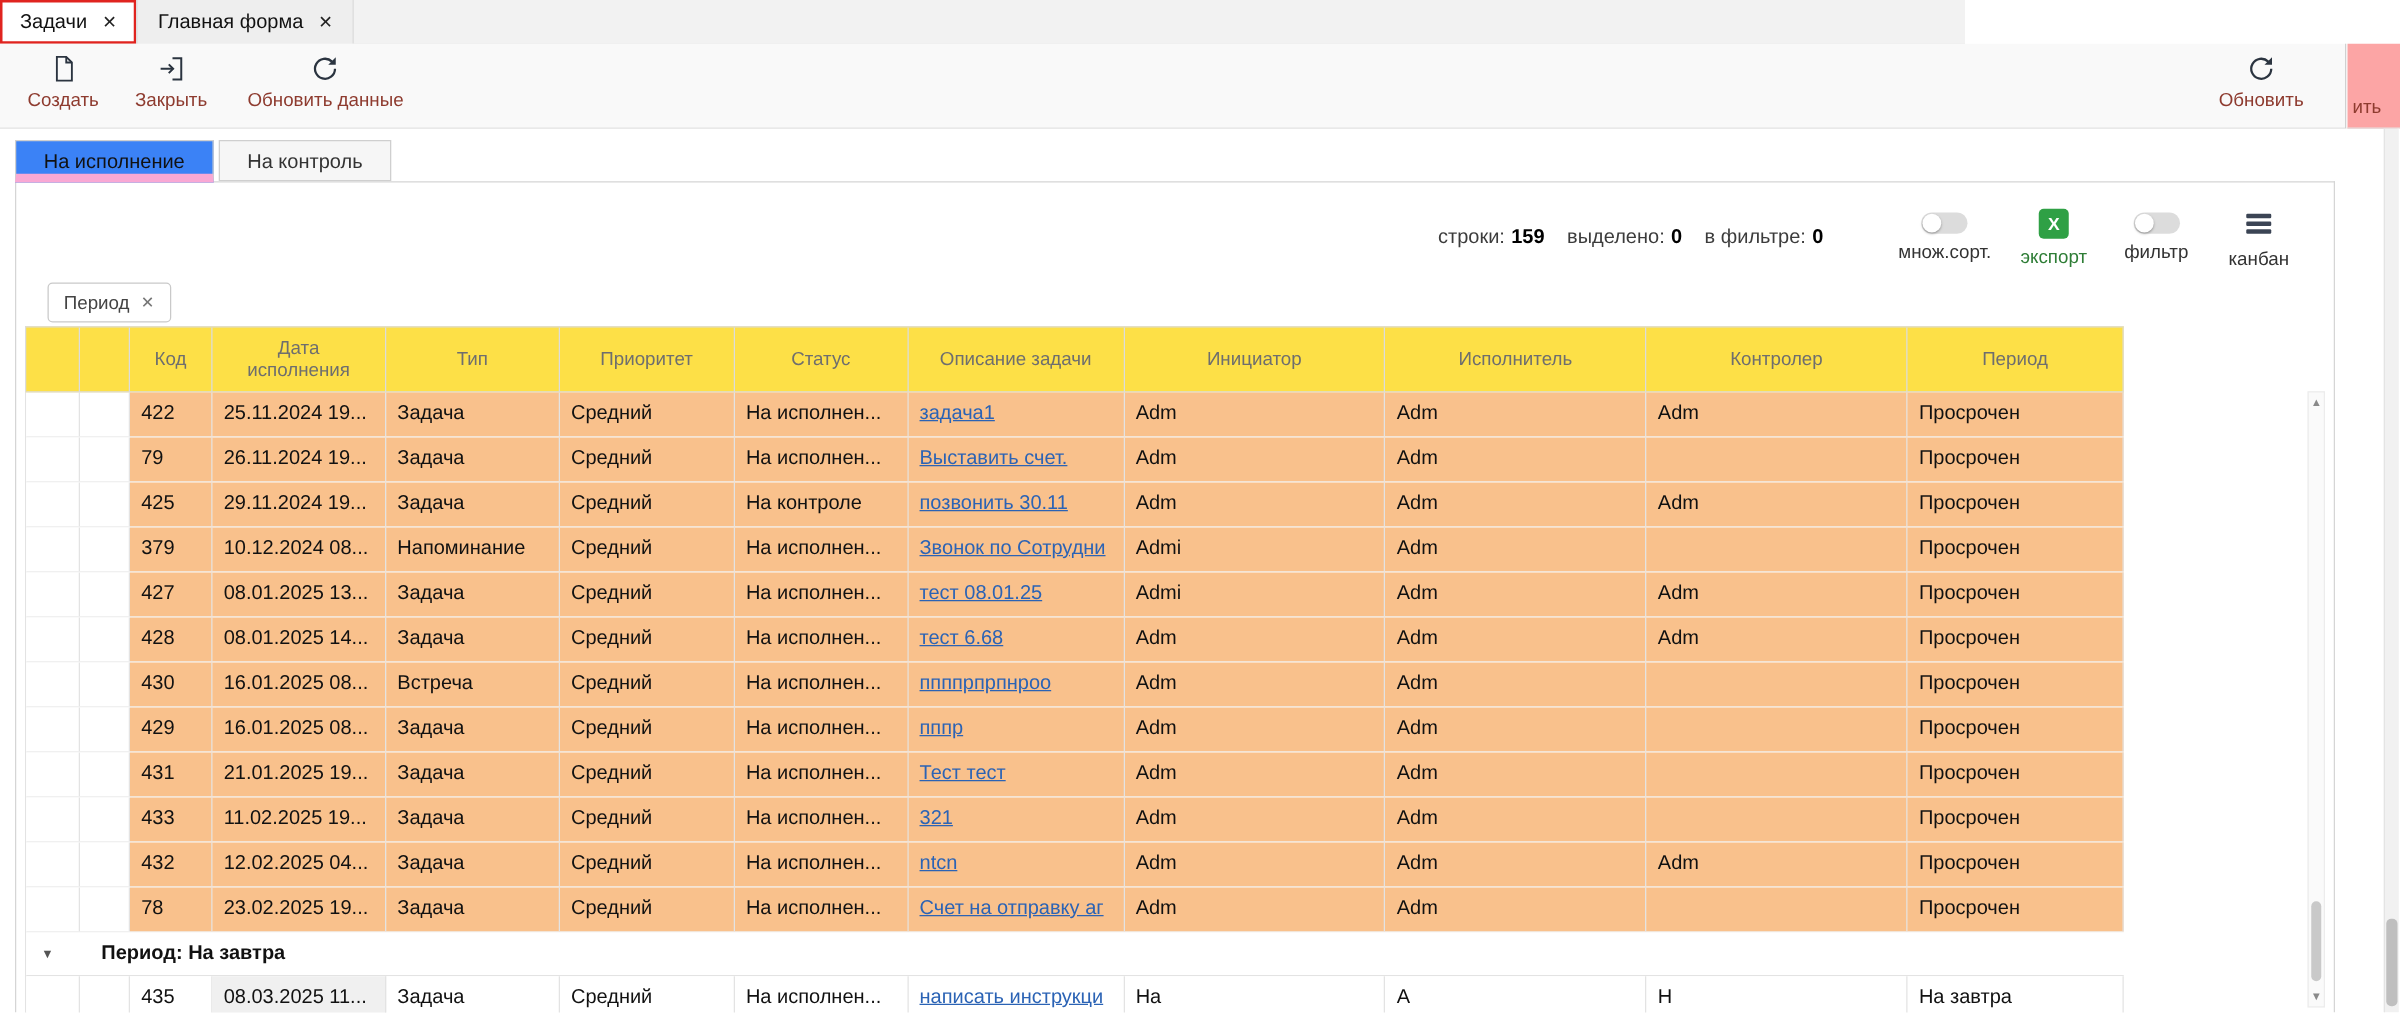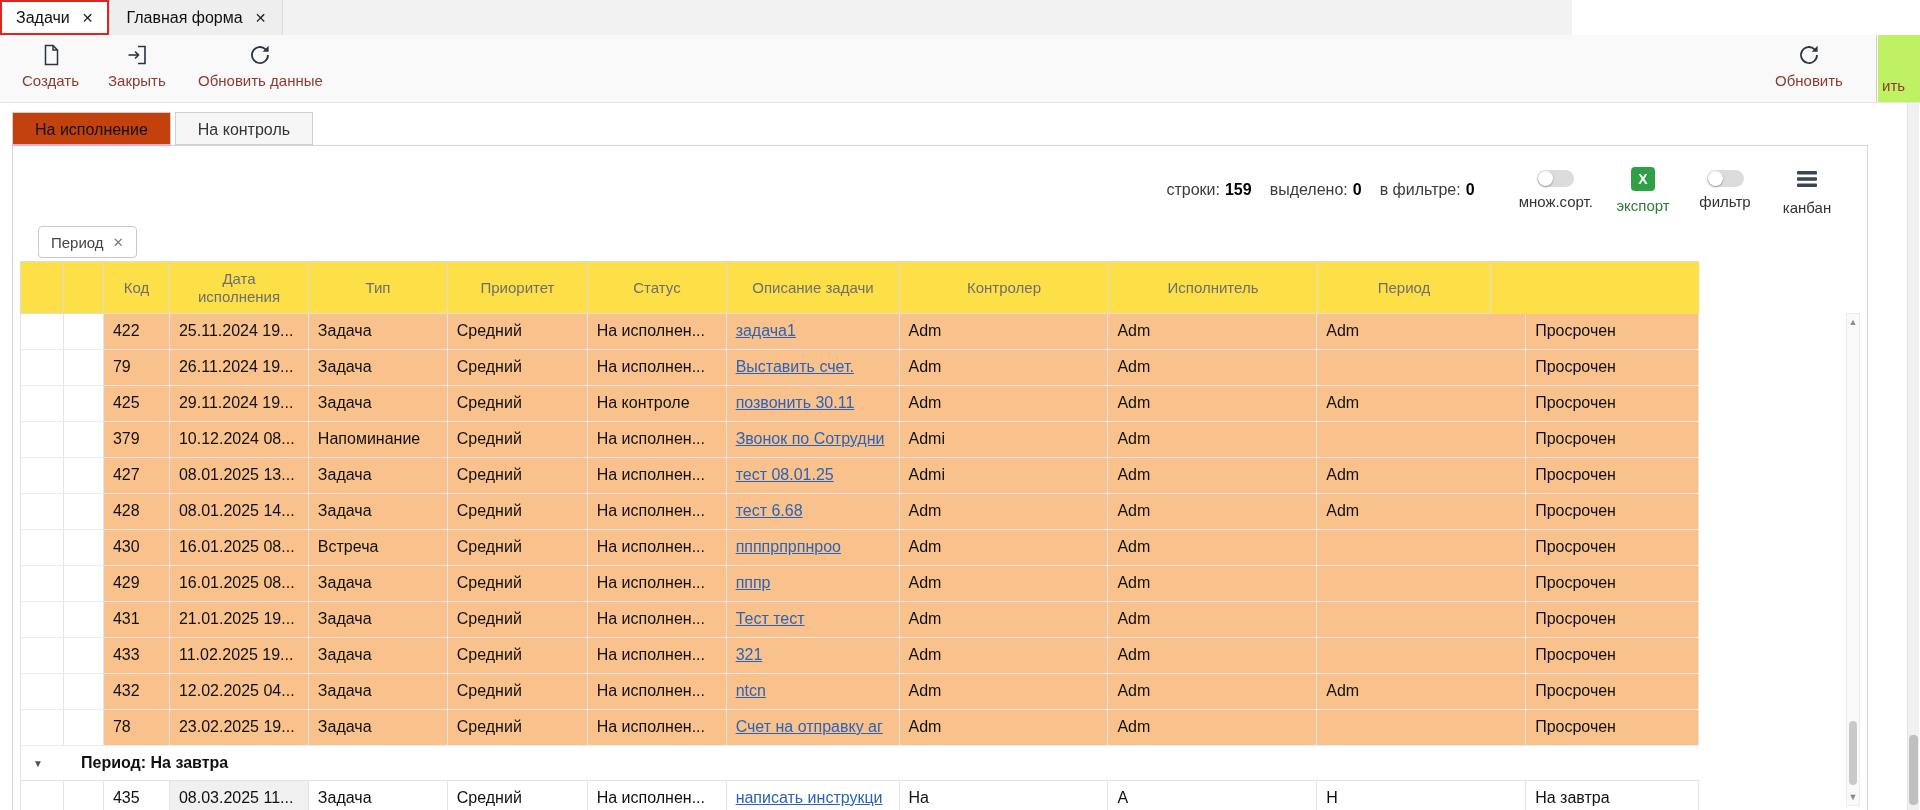--- a/index.html
+++ b/index.html
@@ -15,37 +15,37 @@
   .wtab.active{background:#fff;outline:2px solid #e0241f;outline-offset:-2px;}
   .wtab.plain{background:#eeeeee;border-left:1px solid #dcdcdc;border-right:1px solid #dcdcdc;}
   
   .toolbar{position:absolute;left:0;top:35px;width:1877px;height:68px;background:#f9f9f9;border-bottom:1px solid #e3e3e3;border-right:1px solid #d0d0d0;box-sizing:border-box;}
   .tbtn{position:absolute;top:6px;display:flex;flex-direction:column;align-items:center;gap:3px;cursor:pointer;}
   .tbtn .tlabel{font-size:15px;color:#8e3b2f;white-space:nowrap;}
   .ticon{height:28px;display:flex;align-items:center;justify-content:center;}
   .ticon svg{display:block;}
   
   .strip{position:absolute;left:1878px;top:35px;right:0;bottom:0;}
-  .strip-toolbar{position:absolute;left:0;top:0;right:0;height:68px;background:#bef264;border-bottom:1px solid #e3e3e3;box-sizing:border-box;}
+  .strip-toolbar{position:absolute;left:0;top:0;right:0;height:68px;background:#fca5a5;border-bottom:1px solid #e3e3e3;box-sizing:border-box;}
   .clip-label{position:absolute;left:4px;top:42px;font-size:15px;color:#8e3b2f;white-space:nowrap;}
   .strip-body{position:absolute;left:0;top:68px;right:0;bottom:0;background:#fff;margin-left:40px;}
   .frag-mid{position:absolute;left:6px;top:92px;font-size:15px;color:#333;}
   .far-scroll{position:absolute;right:1px;top:0;bottom:0;width:11px;background:#f1f1f1;border-left:1px solid #e4e4e4;}
   .far-thumb{position:absolute;left:1px;right:1px;bottom:5px;height:70px;background:#bfbfbf;border-radius:4px;}
   .strip-downarrow{position:absolute;left:2px;bottom:6px;font-size:11px;color:#999;}
   
   .subtabs{position:absolute;left:12px;top:112px;display:flex;z-index:3;}
   .stab{height:33px;line-height:33px;padding:0 22px;font-size:16px;border:1px solid #cfcfcf;box-sizing:border-box;cursor:pointer;}
-  .stab.active{background:#c2410c;border-bottom:2px solid #f9a8d4;height:34px;color:#111;}
+  .stab.active{background:#3b82f6;border-bottom:7px solid #f9a8d4;height:34px;color:#111;}
   .stab.idle{background:#f6f6f6;color:#333;margin-left:4px;}
   
   .panel{position:absolute;left:12px;top:145px;width:1856px;bottom:0;background:#fff;border:1px solid #d5d5d5;border-bottom:none;box-sizing:border-box;z-index:1;}
   
   .controls-row{position:absolute;left:10px;right:28px;top:8px;height:72px;display:flex;align-items:center;justify-content:flex-end;gap:18px;}
-  .stats{display:flex;align-items:center;gap:18px;margin-right:26px;font-size:16px;color:#3c3c3c;}
+  .stats{display:flex;align-items:center;gap:18px;margin-right:42px;font-size:16px;color:#3c3c3c;}
   .stats b{color:#000;margin-left:5px;}
   .ctrl{display:flex;flex-direction:column;align-items:center;gap:6px;min-width:64px;cursor:pointer;}
   .ctrl .clabel{font-size:15px;color:#333;white-space:nowrap;}
   .ctrl .clabel.green{color:#2e7d36;}
   .toggle{width:37px;height:17px;border-radius:9px;background:#dcdcdc;position:relative;}
   .toggle::after{content:"";position:absolute;left:1px;top:1px;width:15px;height:15px;border-radius:50%;background:#fff;box-shadow:0 1px 2px rgba(0,0,0,.35);}
   .excel{width:24px;height:24px;background:#2fa045;border-radius:4px;color:#fff;font-weight:bold;font-size:14px;display:flex;align-items:center;justify-content:center;}
   
   .chip{position:absolute;left:25px;top:80px;height:30px;display:inline-flex;align-items:center;padding:0 12px;border:1px solid #c9c9c9;border-radius:4px;background:#fff;font-size:15px;color:#444;cursor:pointer;}
   .chip .chipx{margin-left:9px;color:#777;font-size:13px;}
@@ -188,22 +188,23 @@
   <div class="tbl">
     <div class="thead">
         <div class="th c0"></div>
         <div class="th c1"></div>
         <div class="th c2">Код</div>
         <div class="th c3">Дата исполнения</div>
         <div class="th c4">Тип</div>
         <div class="th c5">Приоритет</div>
         <div class="th c6">Статус</div>
         <div class="th c7">Описание задачи</div>
+        <div class="th c8">Инициатор</div>
+        <div class="th c9">Исполнитель</div>
         <div class="th c10">Контролер</div>
-        <div class="th c9">Исполнитель</div>
         <div class="th c11">Период</div>
       </div>
     <div class="tbody">
         <div class="tr overdue">
           <div class="td c0"></div>
           <div class="td c1"></div>
           <div class="td c2 fill">422</div>
           <div class="td c3 fill">25.11.2024 19...</div>
           <div class="td c4 fill">Задача</div>
           <div class="td c5 fill">Средний</div>

